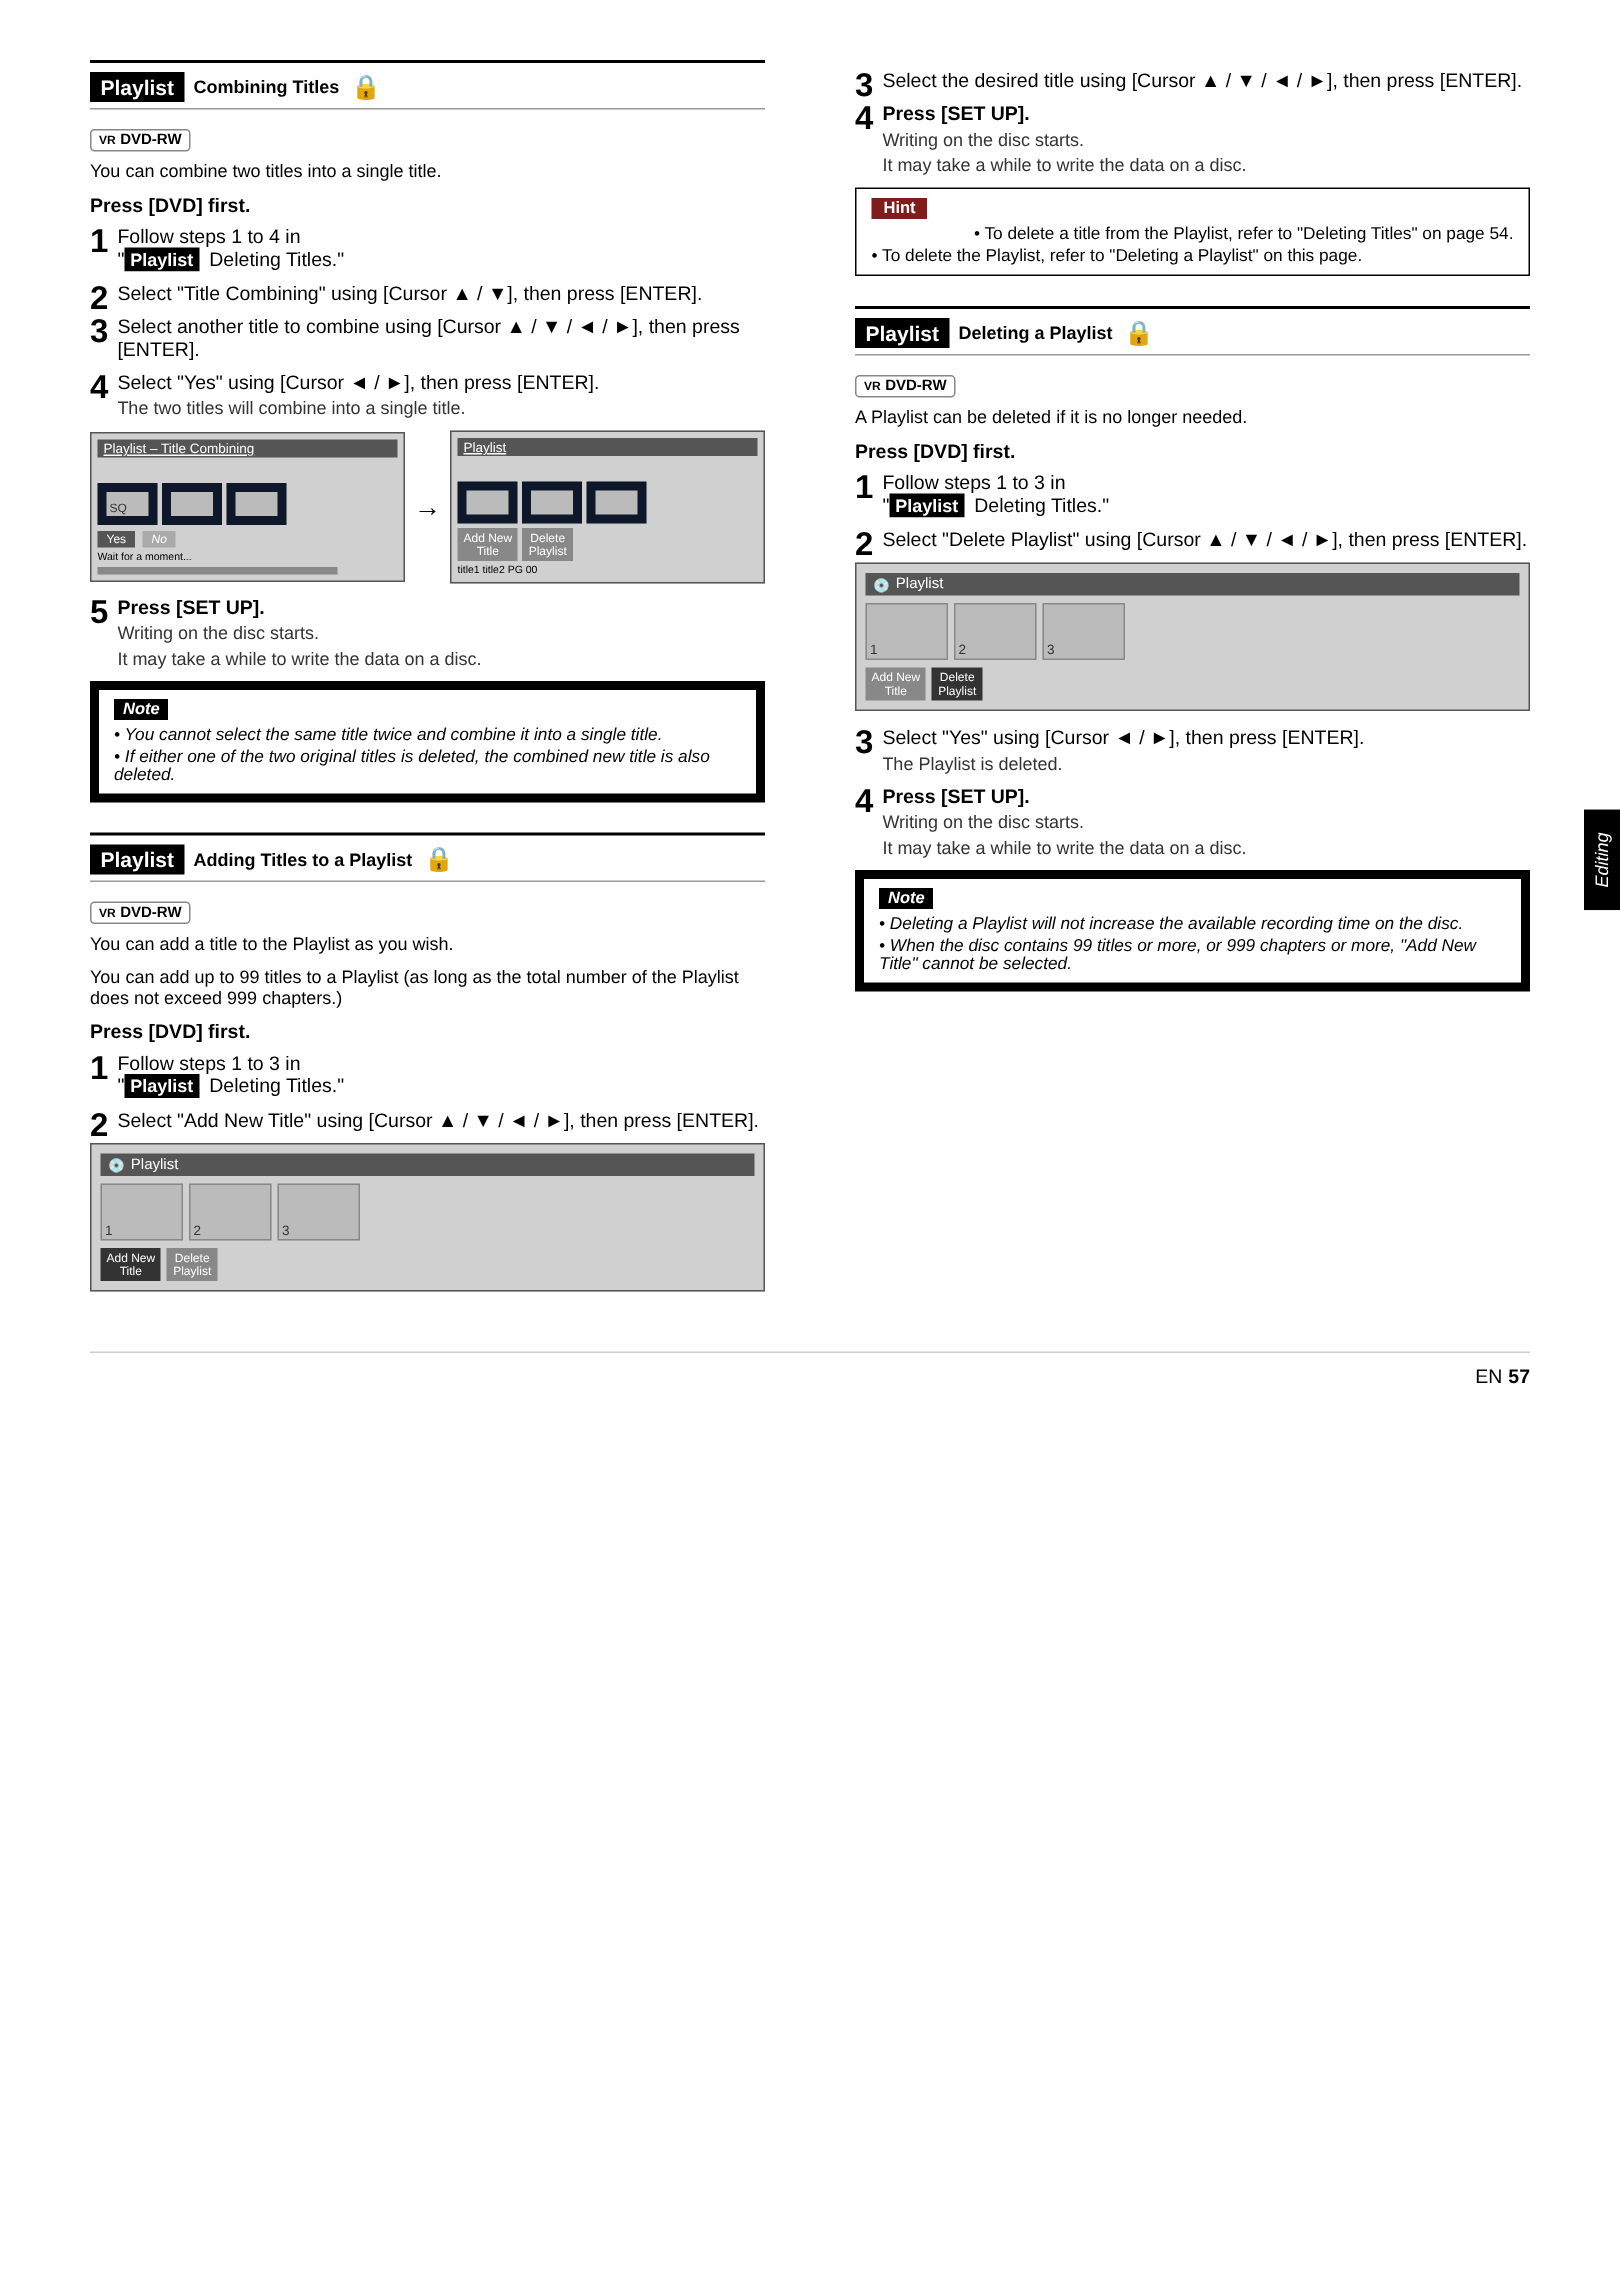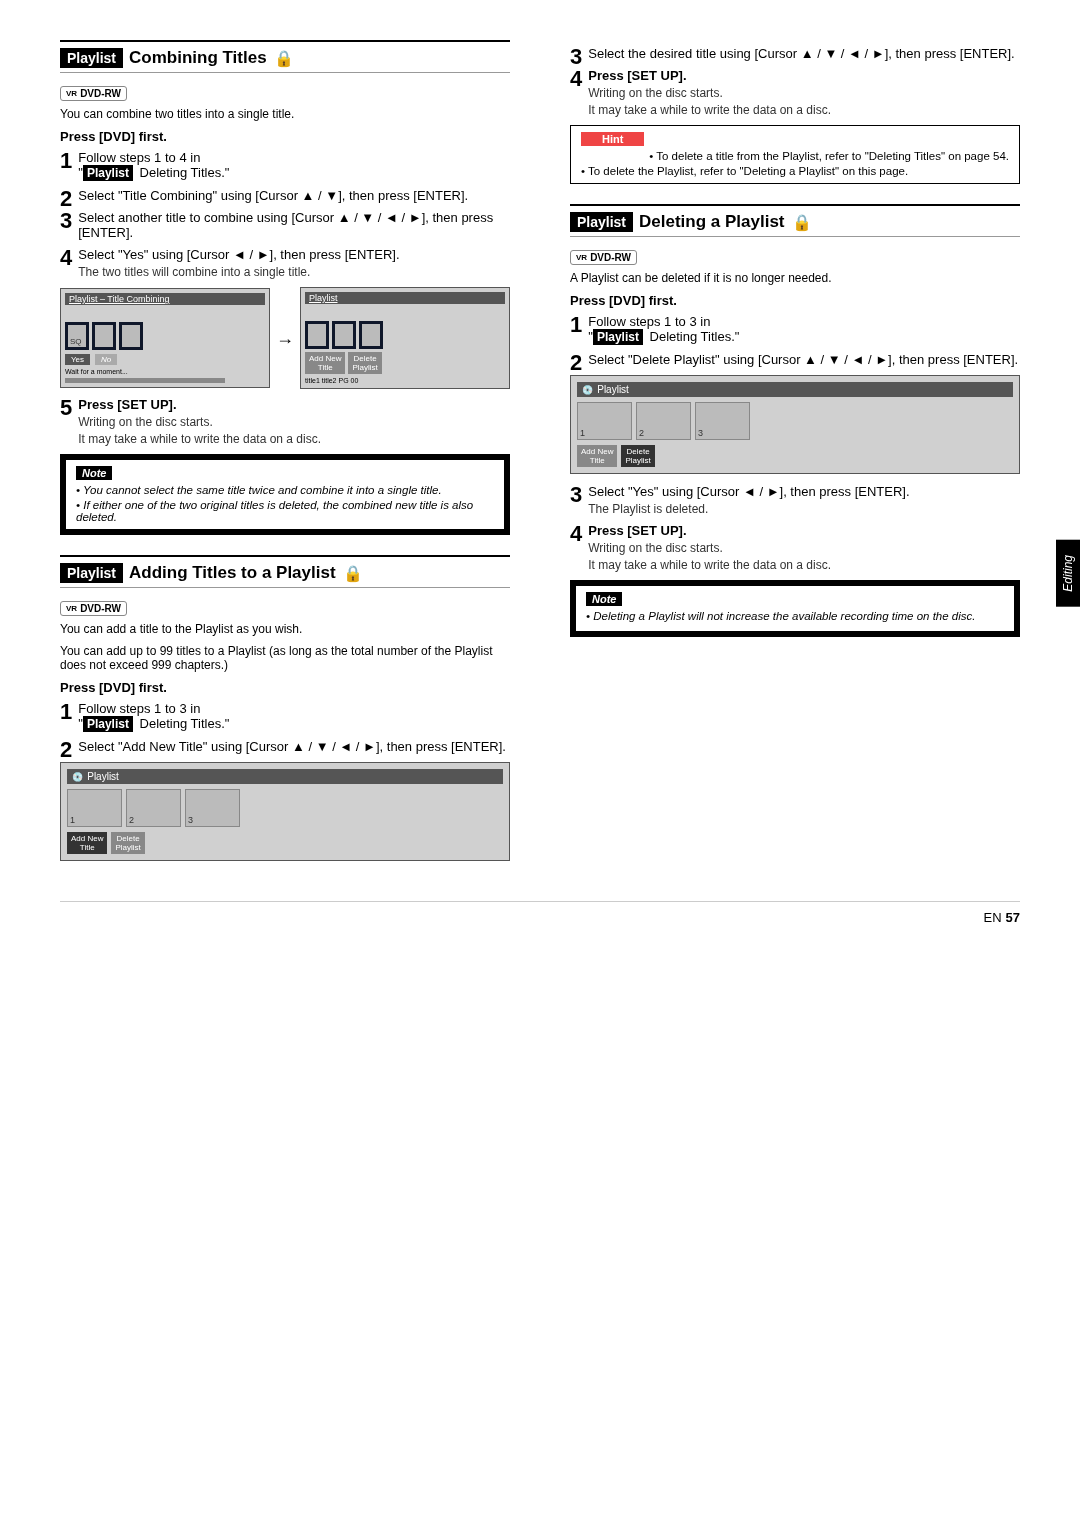--- a/index.html
+++ b/index.html
@@ -41,21 +41,21 @@
     .playlist-badge-inline {
       background: #000;
       color: #fff;
       font-size: 12px;
       font-weight: bold;
       padding: 1px 4px;
       margin-right: 3px;
       display: inline-block;
     }
     .section-title {
-      font-size: 17px;
+      font-size: 12px;
       font-weight: bold;
     }
     .section-icon {
       margin-left: 8px;
       font-size: 16px;
     }
     .dvd-rw-badge {
       display: inline-flex;
       align-items: center;
       border: 1.5px solid #888;
@@ -99,25 +99,25 @@
       display: inline-block;
       margin-bottom: 4px;
     }
     .hint-box {
       border: 1px solid #000;
       padding: 6px 10px;
       margin: 8px 0;
       font-size: 11.5px;
     }
     .hint-box .hint-title {
-      background: #ef4444;
+      background: #7f1d1d;
       color: #fff;
       font-weight: bold;
       font-size: 11px;
-      padding: 1px 21px;
+      padding: 1px 8px;
       display: inline-block;
       margin-bottom: 4px;
     }
     .screen-mockup {
       border: 1.5px solid #555;
       background: #d0d0d0;
       margin: 8px 0 10px 0;
       padding: 6px;
       font-size: 10px;
       position: relative;
@@ -152,22 +152,22 @@
       height: 38px;
       display: flex;
       align-items: flex-end;
       justify-content: flex-start;
       font-size: 9px;
       padding: 1px 2px;
       color: #333;
     }
     .screen-thumb-small {
       background: #bbb;
-      border: 3px solid #0f172a;
-      width: 24px;
+      border: 6px solid #0f172a;
+      width: 40px;
       height: 28px;
       display: flex;
       align-items: flex-end;
       justify-content: flex-start;
       font-size: 8px;
       padding: 1px 2px;
       color: #333;
     }
     .screen-btn {
       background: #888;
@@ -501,20 +501,21 @@
         <b>Press [SET UP].</b>
         <div class="step-sub">Writing on the disc starts.</div>
         <div class="step-sub">It may take a while to write the data on a disc.</div>
       </div>
     </div>
 
     
     <div class="note-box">
       <div class="note-title">Note</div>
       <div style="margin-bottom:3px;">• <span>Deleting a Playlist will not increase the available recording time on the disc.</span></div>
+      <div>• <span>When the disc contains 99 titles or more, or 999 chapters or more, "Add New Title" cannot be selected.</span></div>
     </div>
 
     
     <div class="editing-tab">Editing</div>
 
   </div>
 
   <div style="grid-column: 1 / -1; display:flex; justify-content:flex-end; align-items:center; margin-top: 30px; border-top: 1px solid #ccc; padding-top: 8px;">
     <span style="font-size:13px; margin-right:4px;">EN</span>
     <span style="font-size:13px; font-weight:bold;">57</span>

